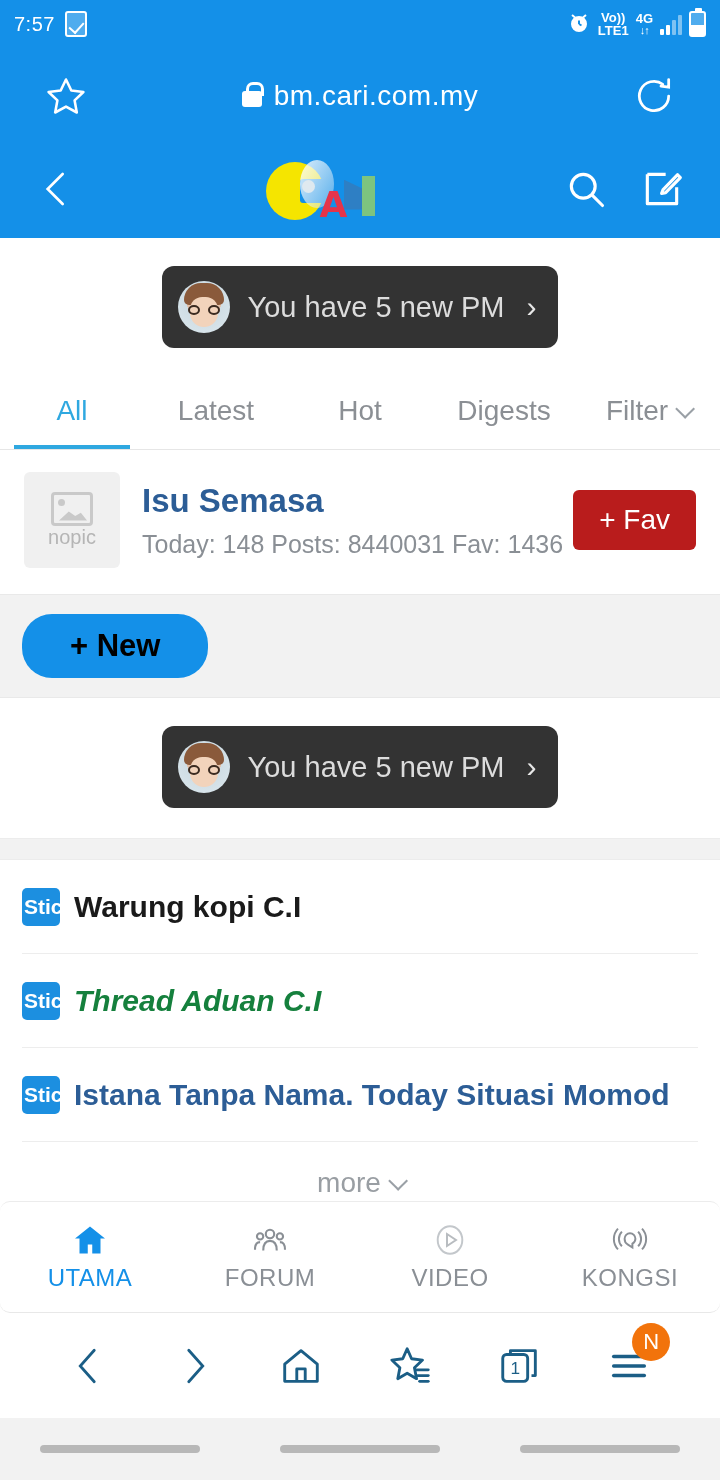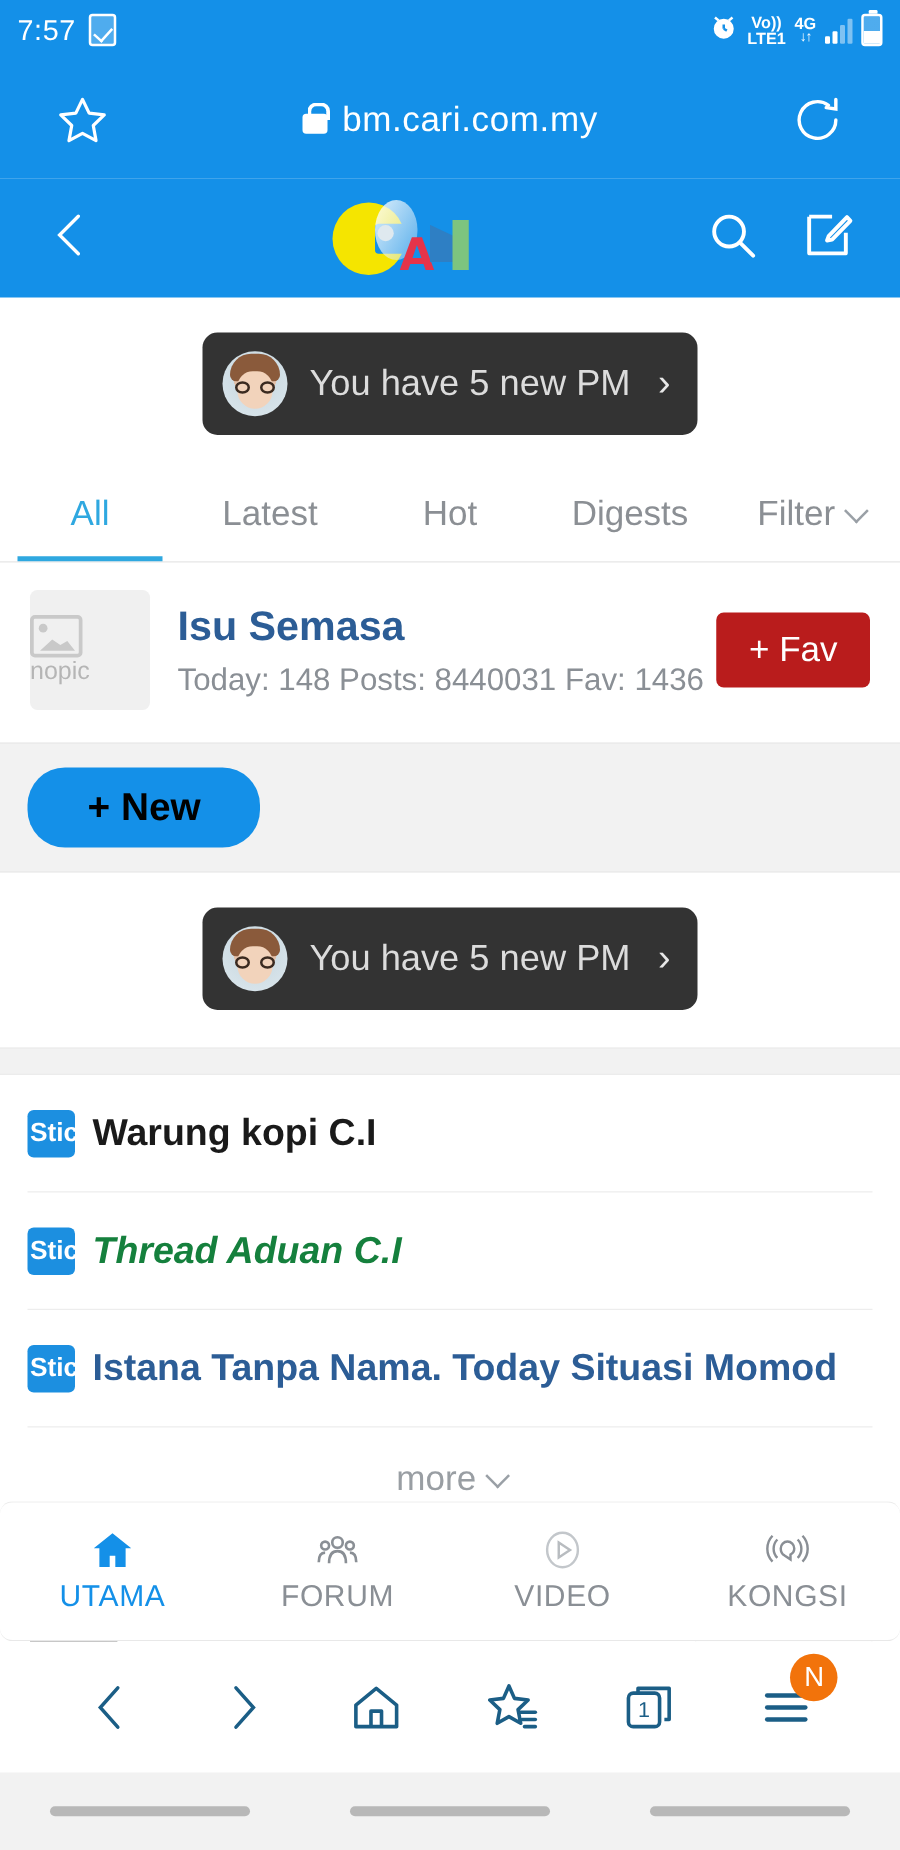--- a/index.html
+++ b/index.html
@@ -11,21 +11,21 @@
   }
   .screen { position: relative; width: 720px; height: 1480px; background: #fff; }
 
   
   .statusbar {
     height: 48px; background: #1490e8; color: #ffffff;
     display: flex; align-items: center; justify-content: space-between;
     padding: 0 14px;
   }
   .sb-left { display: flex; align-items: center; gap: 10px; }
-  .sb-time { font-size: 23px; font-weight: 500; letter-spacing: .5px; color:#fff; }
+  .sb-time { font-size: 20px; font-weight: 500; letter-spacing: .5px; color:#fff; }
   .sb-check {
     width: 22px; height: 26px; border: 2px solid #fff; border-radius: 3px;
     position: relative; background: rgba(255,255,255,.25);
   }
   .sb-check:after {
     content:""; position:absolute; left:5px; top:6px; width:7px; height:12px;
     border: solid #fff; border-width: 0 2.5px 2.5px 0; transform: rotate(42deg);
   }
   .sb-right { display: flex; align-items: center; gap: 7px; }
   .sb-volte { display:flex; flex-direction:column; align-items:center; line-height:1; }
@@ -117,21 +117,21 @@
   }
   .chev-d {
     width:14px; height:14px; border:solid #9aa0a6; border-width:0 2.5px 2.5px 0;
     transform: rotate(45deg) translateY(-3px); display:inline-block;
   }
 
   
   .forum-head { display:flex; align-items:center; padding: 22px 24px 26px 24px; gap:22px; }
   .nopic {
     width:96px; height:96px; background:#f0f0f0; border-radius:6px; flex:none;
-    display:flex; flex-direction:column; align-items:flex-start; justify-content:center; gap:0;
+    display:flex; flex-direction:column; align-items:center; justify-content:center; gap:0;
   }
   .nopic .imgic { width:42px; height:34px; border:3px solid #c9c9c9; border-radius:4px; position:relative; }
   .nopic .imgic:before { content:""; position:absolute; left:4px; top:4px; width:7px; height:7px; border-radius:50%; background:#c9c9c9; }
   .nopic .imgic:after { content:""; position:absolute; left:5px; bottom:2px; width:28px; height:12px; background:#c9c9c9; clip-path: polygon(0 100%, 35% 25%, 58% 62%, 78% 35%, 100% 100%); }
   .nopic span { font-size:20px; color:#b5b5b5; }
   .forum-info { flex:1; min-width:0; }
   .forum-title { font-size:33px; font-weight:700; color:#2c5d96; margin-bottom:10px; }
   .forum-stats { font-size:25px; color:#8a8f95; white-space:nowrap; }
   .btn-fav {
     background:#b91c1c; color:#fff; font-size:28px; border:none; border-radius:6px;

